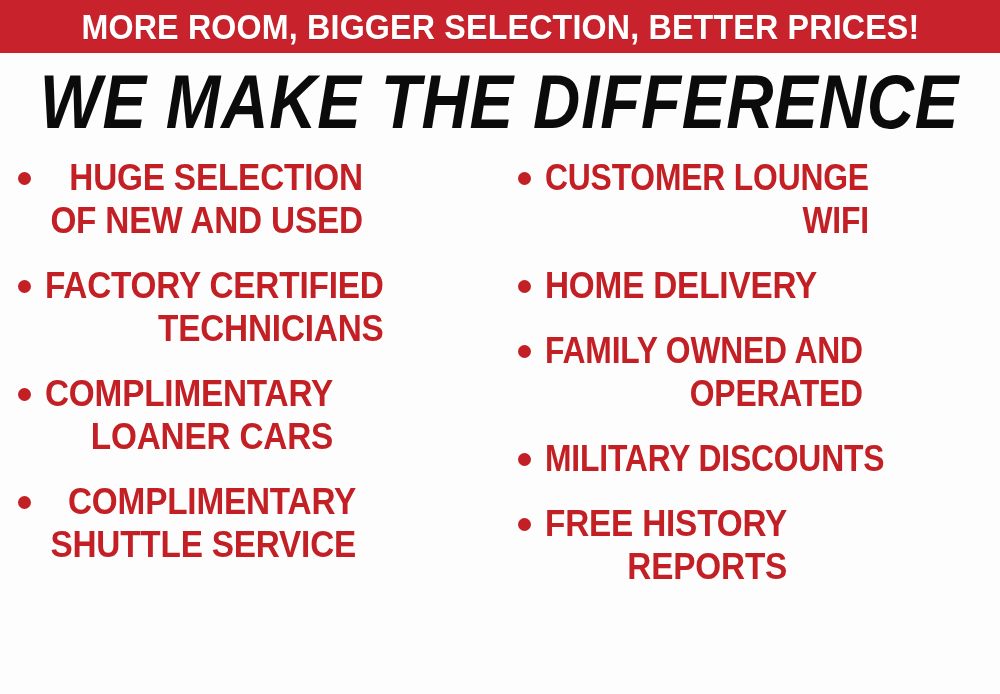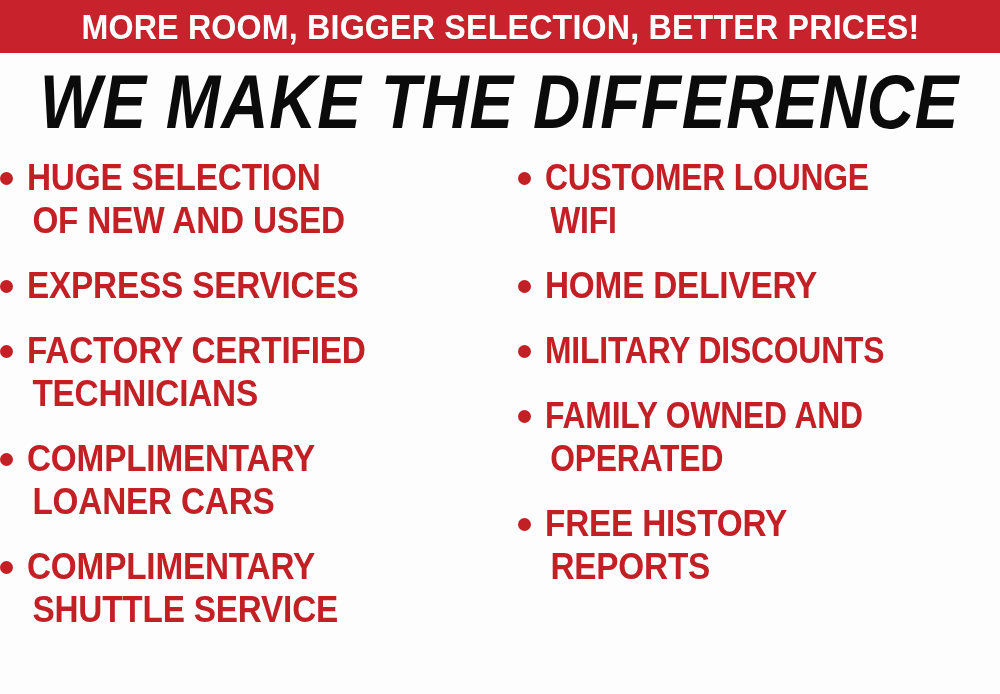--- a/index.html
+++ b/index.html
@@ -82,21 +82,21 @@
     display: flex;
     flex-direction: row;
     align-items: flex-start;
   }
   .column {
     width: 500px;
     box-sizing: border-box;
     display: flex;
     flex-direction: column;
   }
-  .column-left  { }
+  .column-left  { padding-left: 18px; }
   .column-right { padding-left: 518px; margin-left: -500px; width: 1000px; }
 
   .bullet-item {
     display: flex;
     flex-direction: row;
     align-items: flex-start;
     margin-bottom: 22px;
   }
   .bullet-dot {
     flex: 0 0 auto;
@@ -121,43 +121,39 @@
   
   .bullet-text.tight  { transform: scaleX(0.90); }
   .bullet-text.tighter{ transform: scaleX(0.86); }
 
   
   .bullet-text .l2 { display: block; padding-left: 6px; }
 </style>
 </head>
 <body>
 
-<div id="poster" style="background: rgb(254, 253, 253);">
+<div id="poster" style="background: rgb(254, 253, 253); text-align: right;">
 
   <div class="banner" style="background: rgb(200, 35, 44);">
     <div class="banner-text" style="color: rgb(255, 255, 255);">MORE ROOM, BIGGER SELECTION, BETTER PRICES!</div>
   </div>
 
   <div class="headline-wrap">
     <div class="headline" style="color: rgb(11, 11, 11);">WE MAKE THE DIFFERENCE</div>
   </div>
 
   <div class="columns">
 
     <div class="column column-left">
 
       <div class="bullet-item">
         <span class="bullet-dot" style="background: rgb(195, 32, 38);"></span>
         <span class="bullet-text tight" style="color: rgb(195, 32, 38);"><span class="ln1">HUGE SELECTION</span><span class="l2">OF NEW AND USED</span></span>
       </div>
 
-      <div class="bullet-item">
-        <span class="bullet-dot" style="background: rgb(195, 32, 38);"></span>
-        <span class="bullet-text tight" style="color: rgb(195, 32, 38);"><span class="ln1">EXPRESS SERVICES</span></span>
-      </div>
 
       <div class="bullet-item">
         <span class="bullet-dot" style="background: rgb(195, 32, 38);"></span>
         <span class="bullet-text tight" style="color: rgb(195, 32, 38);"><span class="ln1">FACTORY CERTIFIED</span><span class="l2">TECHNICIANS</span></span>
       </div>
 
       <div class="bullet-item">
         <span class="bullet-dot" style="background: rgb(195, 32, 38);"></span>
         <span class="bullet-text tight" style="color: rgb(195, 32, 38);"><span class="ln1">COMPLIMENTARY</span><span class="l2">LOANER CARS</span></span>
       </div>
@@ -177,26 +173,26 @@
         <span class="bullet-text tighter" style="color: rgb(195, 32, 38);"><span class="ln1">CUSTOMER LOUNGE</span><span class="l2">WIFI</span></span>
       </div>
 
       <div class="bullet-item">
         <span class="bullet-dot" style="background: rgb(195, 32, 38);"></span>
         <span class="bullet-text tight" style="color: rgb(195, 32, 38);"><span class="ln1">HOME DELIVERY</span></span>
       </div>
 
       <div class="bullet-item">
         <span class="bullet-dot" style="background: rgb(195, 32, 38);"></span>
+        <span class="bullet-text tighter" style="color: rgb(195, 32, 38);"><span class="ln1">FAMILY OWNED AND</span><span class="l2">OPERATED</span></span>
+      </div>
+
+      <div class="bullet-item">
+        <span class="bullet-dot" style="background: rgb(195, 32, 38);"></span>
         <span class="bullet-text tighter" style="color: rgb(195, 32, 38);"><span class="ln1">MILITARY DISCOUNTS</span></span>
-      </div>
-
-      <div class="bullet-item">
-        <span class="bullet-dot" style="background: rgb(195, 32, 38);"></span>
-        <span class="bullet-text tighter" style="color: rgb(195, 32, 38);"><span class="ln1">FAMILY OWNED AND</span><span class="l2">OPERATED</span></span>
       </div>
 
       <div class="bullet-item">
         <span class="bullet-dot" style="background: rgb(195, 32, 38);"></span>
         <span class="bullet-text tight" style="color: rgb(195, 32, 38);"><span class="ln1">FREE HISTORY</span><span class="l2">REPORTS</span></span>
       </div>
 
     </div>
 
   </div>

